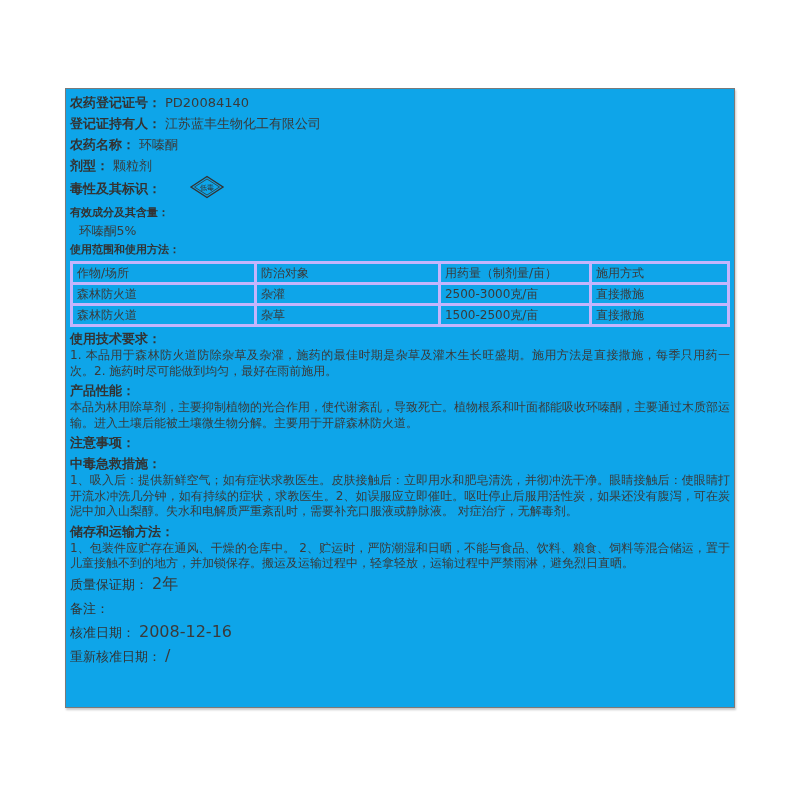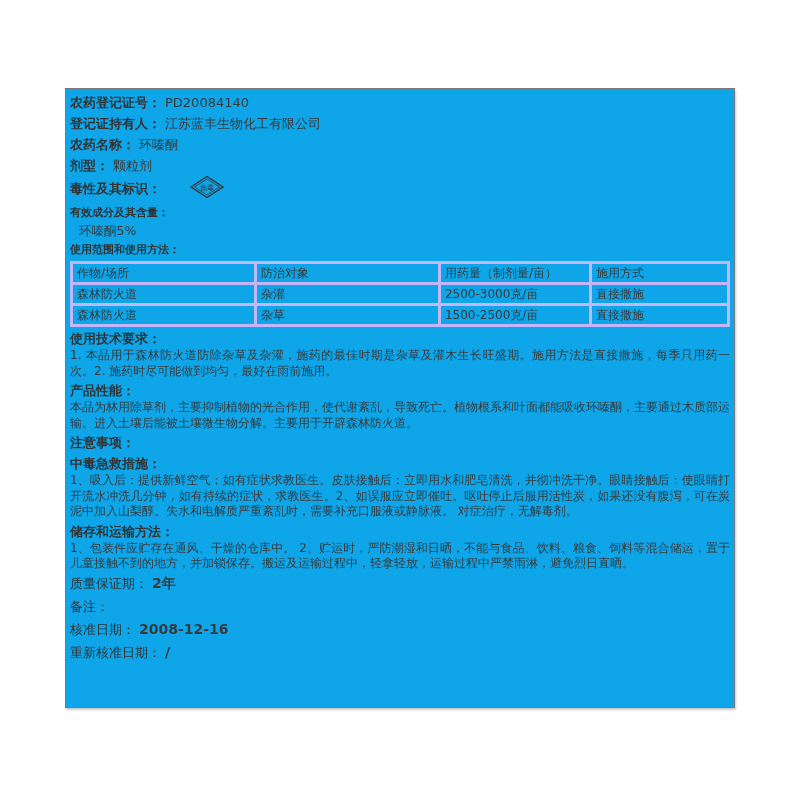--- a/index.html
+++ b/index.html
@@ -48,21 +48,21 @@
   .col1 { width: 28%; } .col2 { width: 28%; } .col3 { width: 23%; } .col4 { width: 21%; }
   .section-title { font-weight: bold; font-size: 13px; line-height: 18px; margin-top: 3px; }
   .section-body {
     font-size: 12px;
     line-height: 15.5px;
     color: #3a3a3a;
     text-align: justify;
   }
   .footer-field { line-height: 23px; font-size: 13px; }
   .footer-field .lbl { font-weight: normal; }
-  .footer-field .val { font-weight: bold; font-size: 14px; padding-left: 4px; color: #3a3a3a; }
+  .footer-field .val { font-weight: normal; font-size: 16px; padding-left: 4px; color: #3a3a3a; }
 </style>
 </head>
 <body>
 
 <div class="sheet">
 
   <div class="field">
     <span class="lbl">农药登记证号：</span><span class="val">PD20084140</span>
   </div>
   <div class="field">

